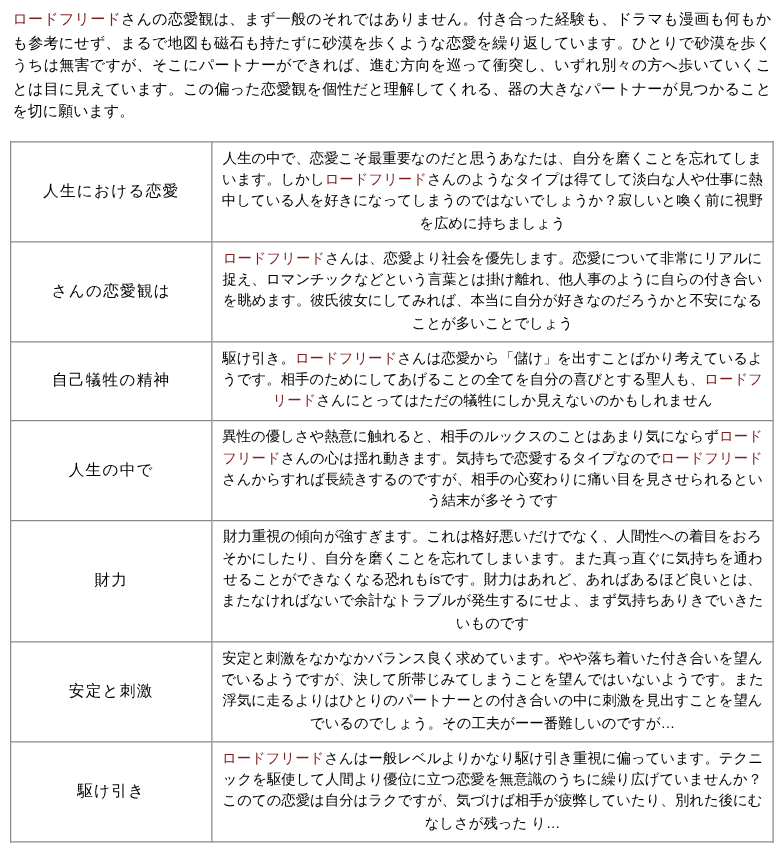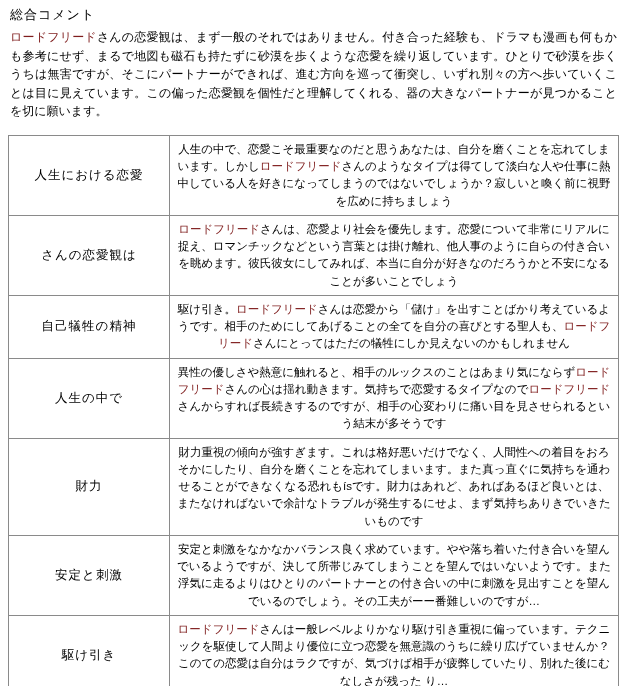--- a/index.html
+++ b/index.html
@@ -65,21 +65,20 @@
     line-height: 1.5;
     text-align: justify;
     vertical-align: middle;
   }
 </style>
 </head>
 <body>
 
 <div class="page">
 
-  <h2 class="section-heading">総合コメント</h2>
 
   <div class="summary-text"><span class="kw">ロードフリード</span><span>さんの恋愛観は、まず一般のそれではありません。付き合った経験も、ドラマも漫画も何もかも参考にせず、まるで地図も磁石も持たずに砂漠を歩くような恋愛を繰り返しています。ひとりで砂漠を歩くうちは無害ですが、そこにパートナーができれば、進む方向を巡って衝突し、いずれ別々の方へ歩いていくことは目に見えています。この偏った恋愛観を個性だと理解してくれる、器の大きなパートナーが見つかることを切に願います。</span></div>
 
 
   <table class="genre-table">
     <tbody>
         <tr>
           <td class="label-cell">人生における恋愛</td>
           <td class="body-cell"><span>人生の中で、恋愛こそ最重要なのだと思うあなたは、自分を磨くことを忘れてしまいます。しかし</span><span class="kw">ロードフリード</span><span>さんのようなタイプは得てして淡白な人や仕事に熱中している人を好きになってしまうのではないでしょうか？寂しいと喚く前に視野を広めに持ちましょう</span></td>
         </tr>

